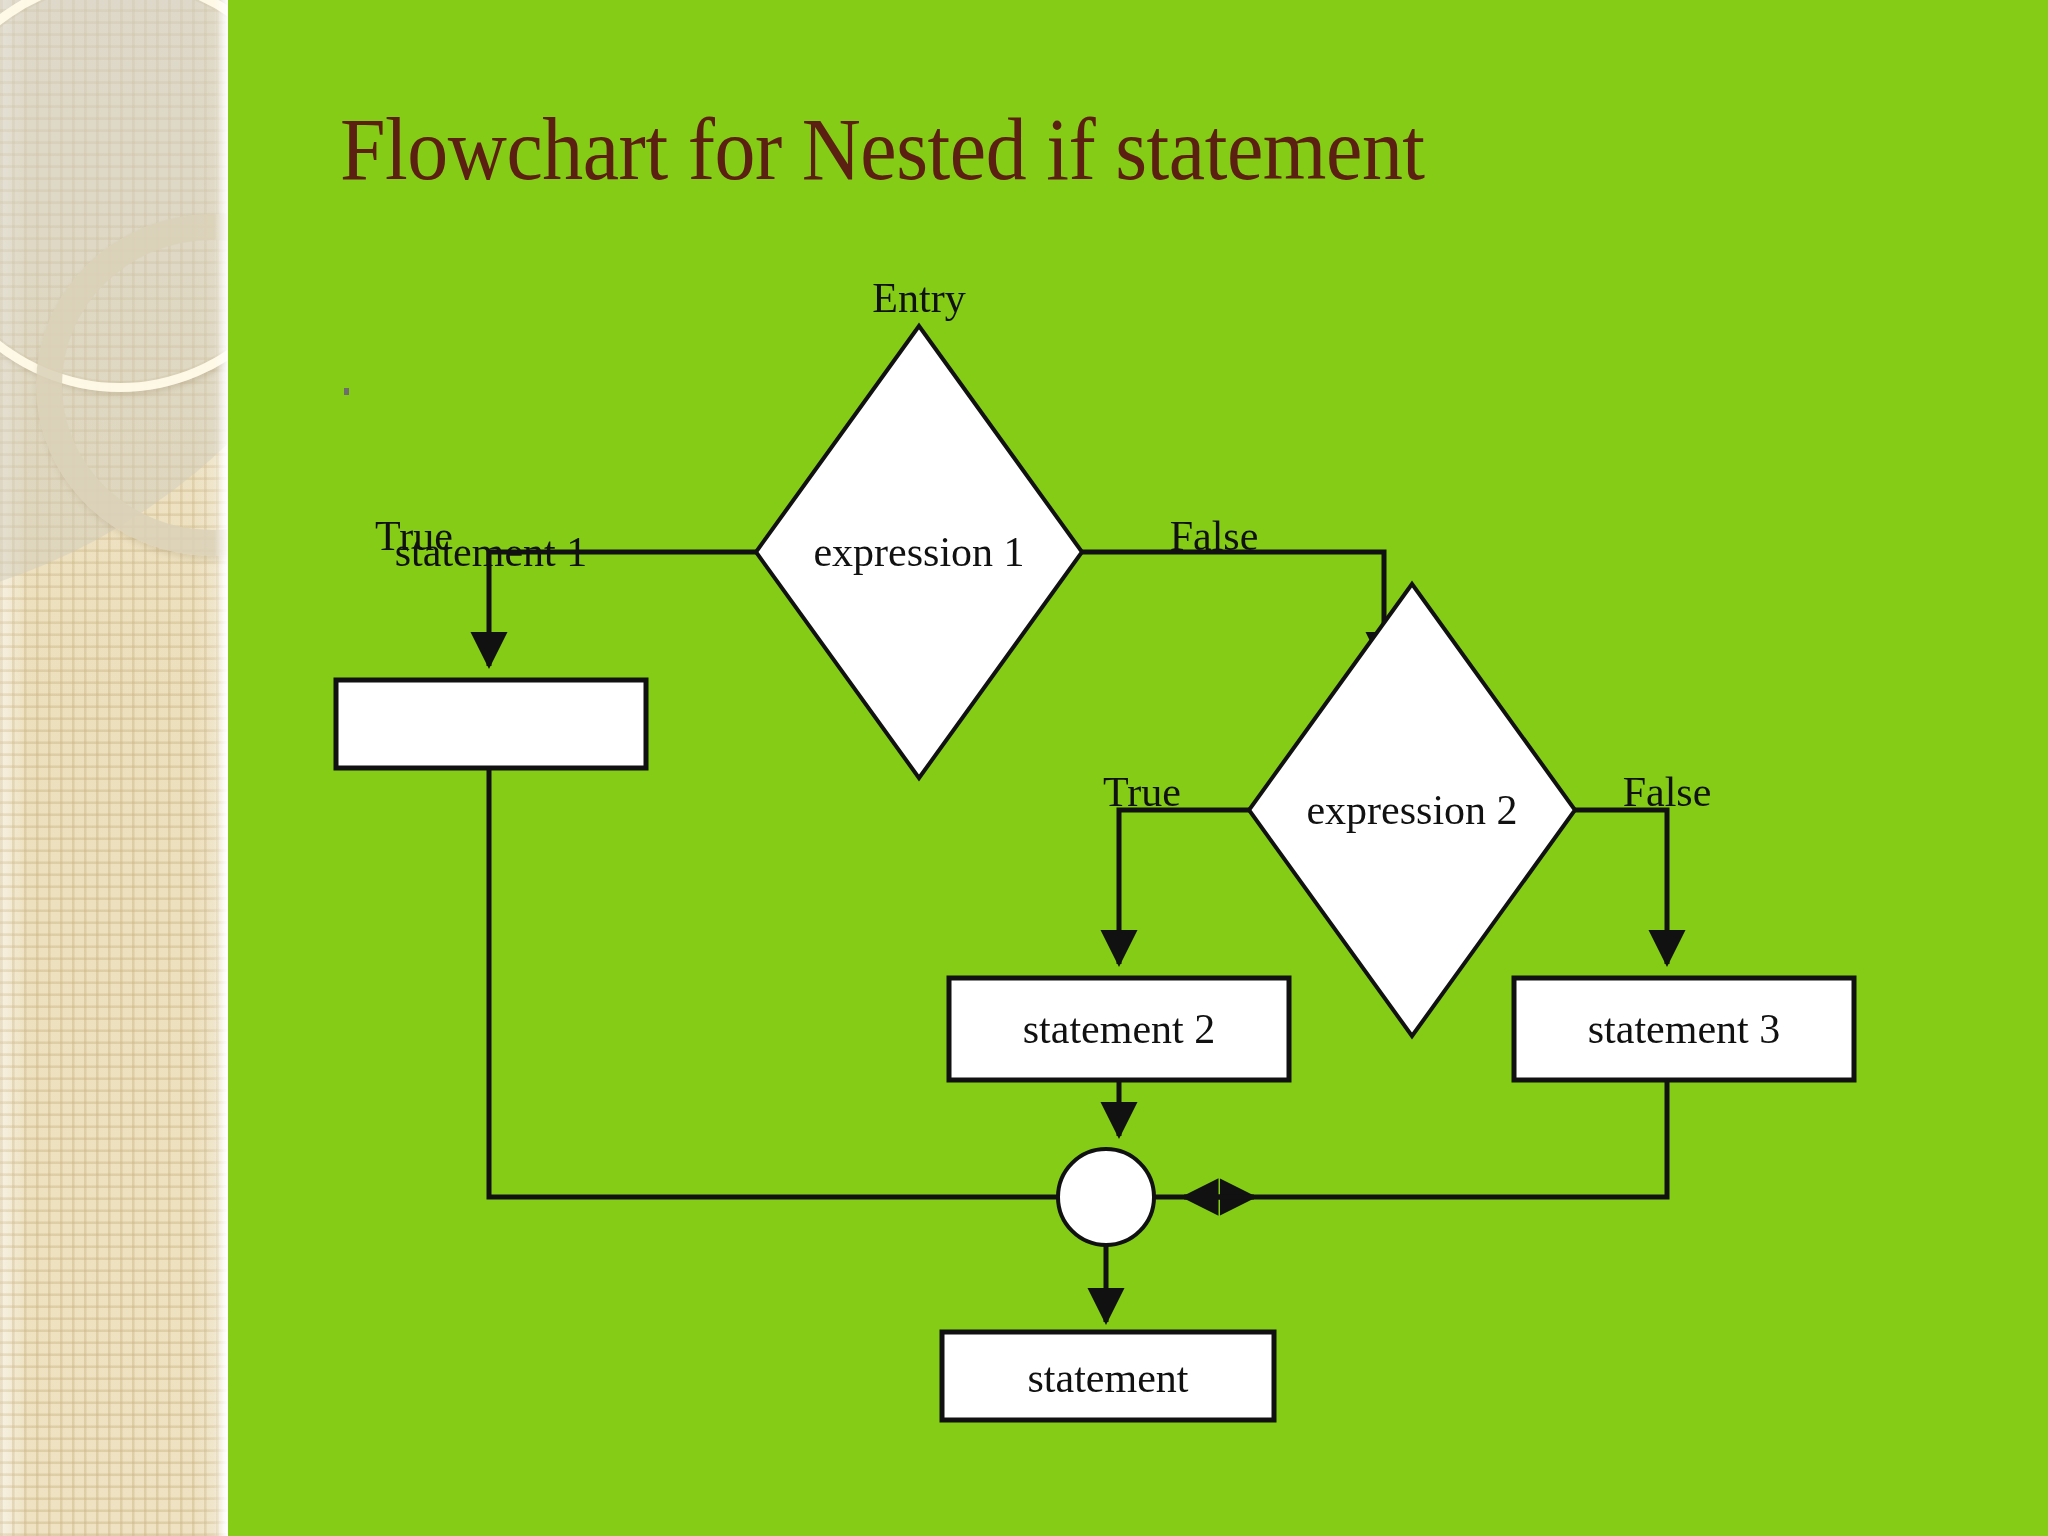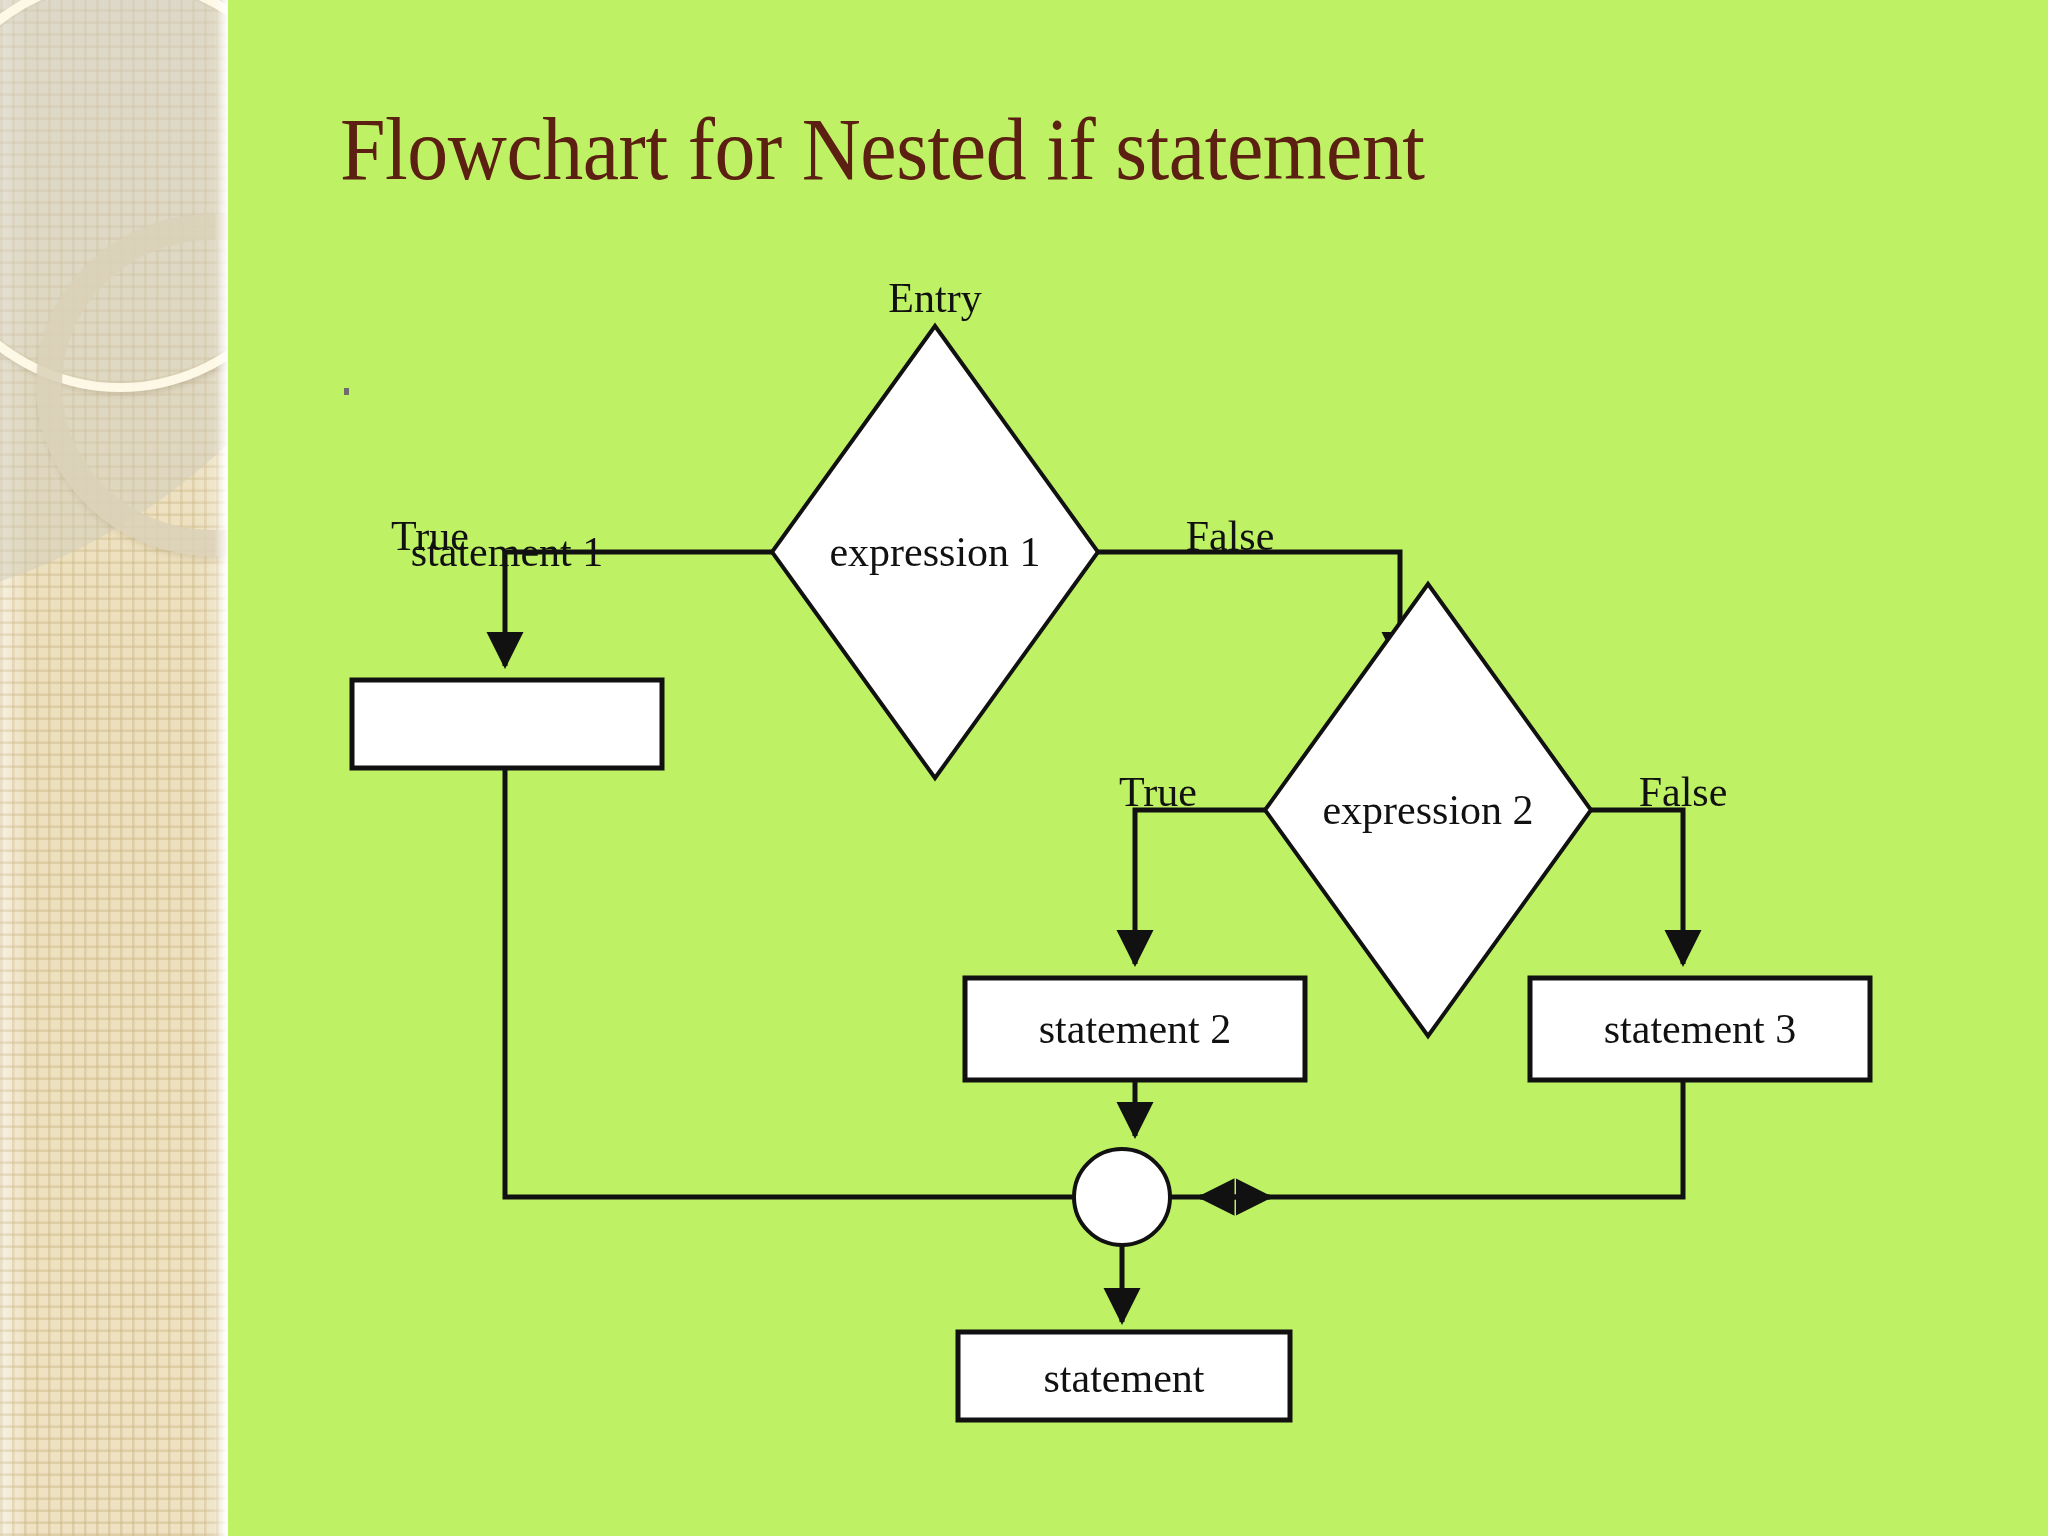--- a/index.html
+++ b/index.html
@@ -5,21 +5,21 @@
   html, body {
     margin: 0;
     padding: 0;
     background: #ffffff;
   }
   #slide {
     position: relative;
     width: 2048px;
     height: 1536px;
     overflow: hidden;
-    background: #bef264;
+    background: #84cc16;
     font-family: "Liberation Serif", serif;
     text-decoration: underline;
   }
 
   
   #sidebar {
     position: absolute;
     left: 0; top: 0;
     width: 228px;
     height: 1536px;
@@ -110,21 +110,21 @@
     font-family: "Liberation Serif", serif;
     font-weight: 400;
     white-space: nowrap;
     transform: scaleX(0.93);
     transform-origin: left center;
   }
 
   
   #diagram {
     position: absolute;
-    left: 228px;
+    left: 212px;
     top: 0;
     width: 1820px;
     height: 1152px;
   }
   #diagram svg { display: block; }
 
   .dot-artifact {
     position: absolute;
     left: 344px; top: 388px;
     width: 5px; height: 7px;

